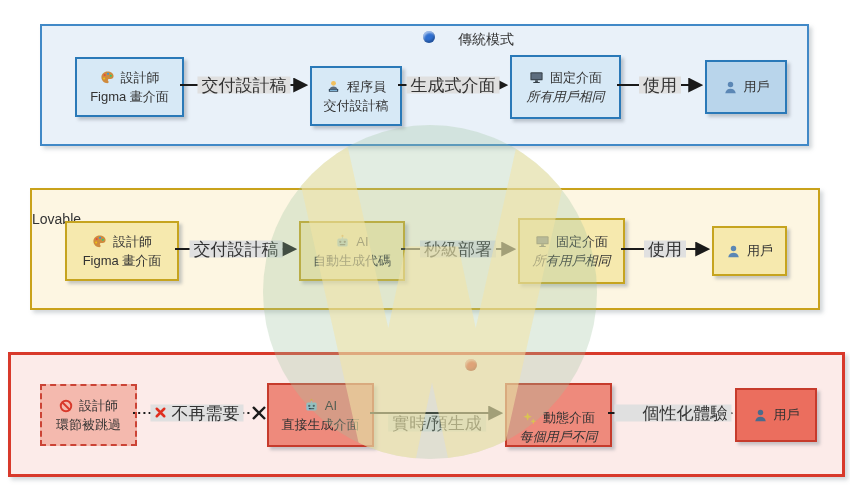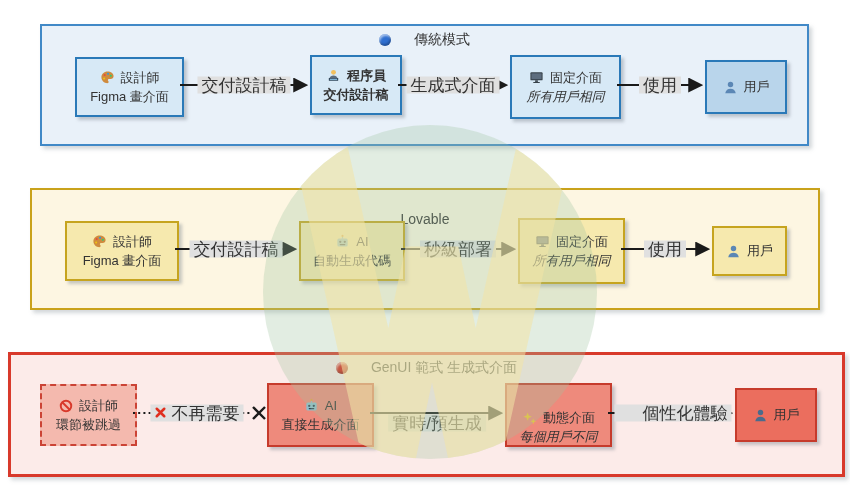--- a/index.html
+++ b/index.html
@@ -8,27 +8,28 @@
     font-family:"Liberation Sans","DejaVu Sans",sans-serif;
     color:var(--text,#333);background:#fff;
   }
   
   .section{position:absolute;box-shadow:3px 3px 4px rgba(130,140,150,.35);}
   .section.blue{background:var(--blue_section_bg);border:2px solid var(--blue_section_border);}
   .section.yellow{background:var(--yellow_section_bg);border:2px solid var(--yellow_section_border);}
   .section.red{background:var(--red_section_bg);border:3px solid var(--red_section_border);}
   .section-title{
     position:absolute;width:100%;text-align:center;font-size:14px;
-    color:var(--text);display:flex;justify-content:center;align-items:center;gap:23px;
+    color:var(--text);display:flex;justify-content:center;align-items:flex-start;gap:23px;
     line-height:17px;
+    margin-left:44px;
   }
   .dot{width:12px;height:12px;border-radius:50%;display:inline-block;flex:0 0 auto;
        box-shadow:inset -1px -2px 2px rgba(0,0,0,.25), inset 1px 2px 2px rgba(255,255,255,.55);}
   .dot.blue{background:var(--dot_blue);} .dot.yellow{background:var(--dot_yellow);} .dot.red{background:var(--dot_red);}
-  .title-line2{position:absolute;width:100%;text-align:center;font-size:14px;color:var(--text);}
+  .title-line2{position:absolute;width:100%;text-align:left;font-size:14px;color:var(--text);}
   
   .node{
     position:absolute;display:flex;flex-direction:column;justify-content:center;align-items:center;
     gap:3px;font-size:13px;line-height:16px;text-align:center;
     box-shadow:3px 3px 3px rgba(120,130,140,.4);z-index:2;
   }
   .node .row{display:flex;align-items:center;gap:6px;}
   .node svg{display:block;}
   .node .italic{font-style:italic;}
   .node.nblue{background:var(--blue_node_bg);border:2px solid var(--blue_node_border);}
@@ -68,21 +69,21 @@
             <circle cx="8.6" cy="4.1" r="1.1" fill="#3498db"></circle>
             <circle cx="11.5" cy="6.2" r="1.1" fill="#2ecc71"></circle>
             <circle cx="4.4" cy="9" r="1.1" fill="#f1c40f"></circle>
           </svg>
       </span>
       <span>設計師</span>
     </div>
     <div>Figma 畫介面</div>
   </div>
 
-  <div class="node nblue" style="left:310px;top:55px;width:88px;height:56px;font-weight:bold;">
+  <div class="node nblue" style="left:310px;top:66px;width:88px;height:56px;">
     <div class="row">
       <span>
         <svg width="15" height="15" viewBox="0 0 16 16">
             <circle cx="8" cy="4.6" r="2.6" fill="#f2c05e"></circle>
             <path d="M3.6 11.2c.5-2.2 2.2-3.3 4.4-3.3s3.9 1.1 4.4 3.3z" fill="#5d6d7e"></path>
             <rect x="3" y="10.6" width="10" height="3" rx="0.6" fill="#2c3e50"></rect>
             <rect x="4.1" y="11.4" width="7.8" height="1.5" fill="#7fb3d5"></rect>
           </svg>
       </span>
       <span>程序員</span>
@@ -177,21 +178,20 @@
             <path d="M2.4 14c.6-3.1 2.8-4.6 5.6-4.6s5 1.5 5.6 4.6z" fill="#5b87b5"></path>
           </svg>
       </span>
       <span>用戶</span>
     </div>
   </div>
 
   <div class="section red" style="left:8px;top:352px;width:831px;height:119px;">
     <div class="section-title" style="top:4px;">
       <span class="dot red"></span>
-      <span>GenUI 範式 生成式介面</span>
     </div>
   </div>
 
   <div class="node ndashed" style="left:40px;top:384px;width:93px;height:58px;">
     <div class="row">
       <span>
         <svg width="14" height="14" viewBox="0 0 16 16">
             <circle cx="8" cy="8" r="6" fill="none" stroke="#d8392b" stroke-width="2.2"></circle>
             <line x1="4" y1="4" x2="12" y2="12" stroke="#d8392b" stroke-width="2.2"></line>
           </svg>

